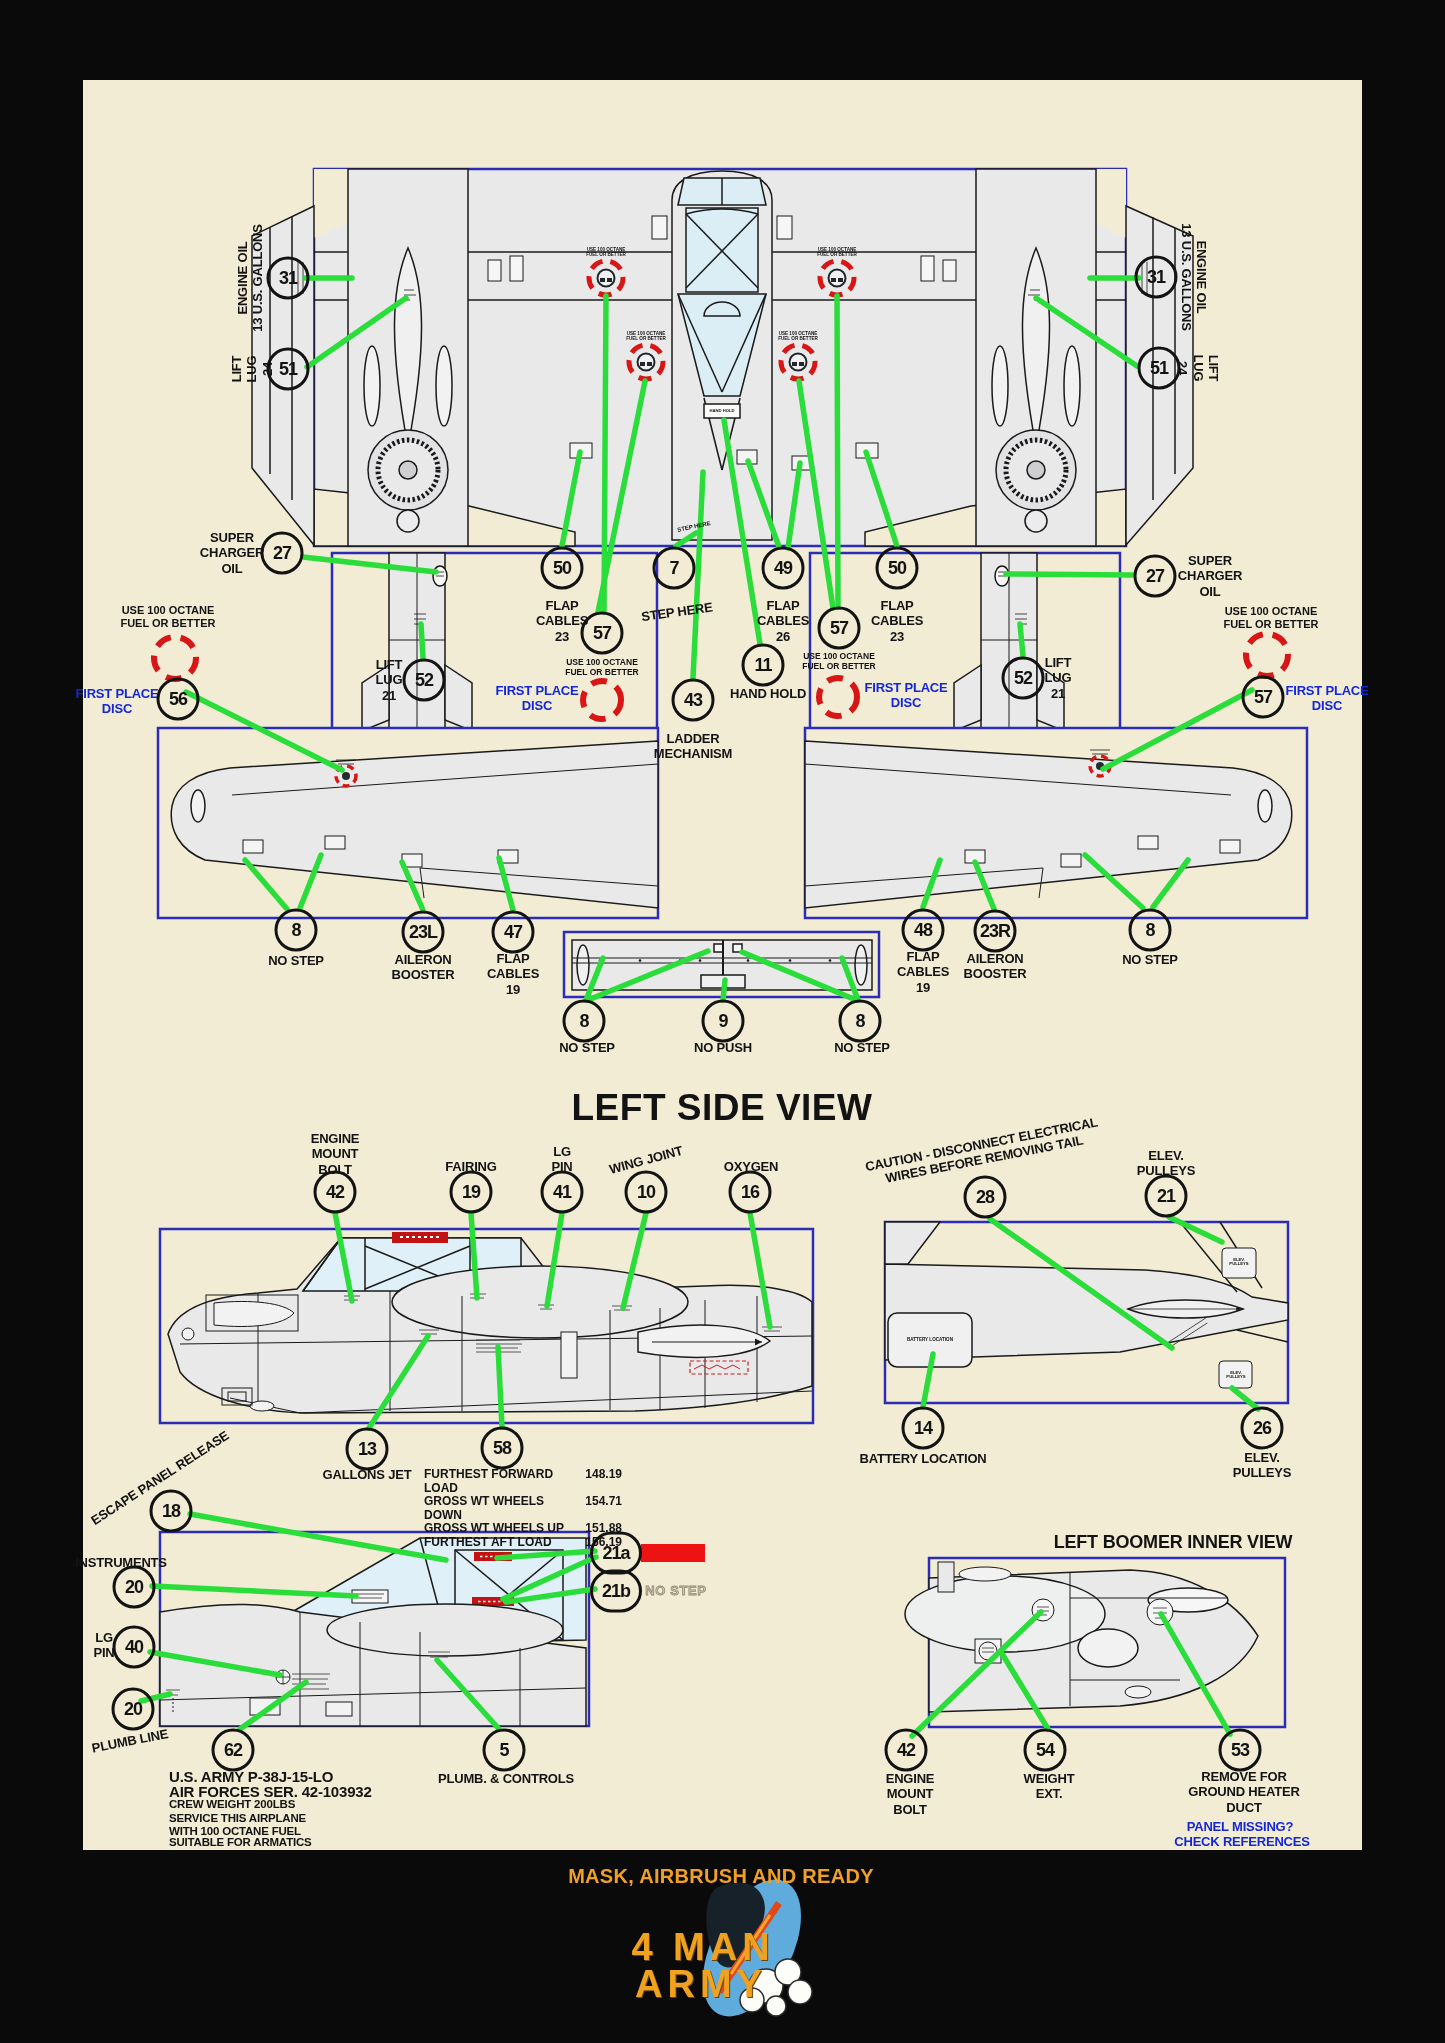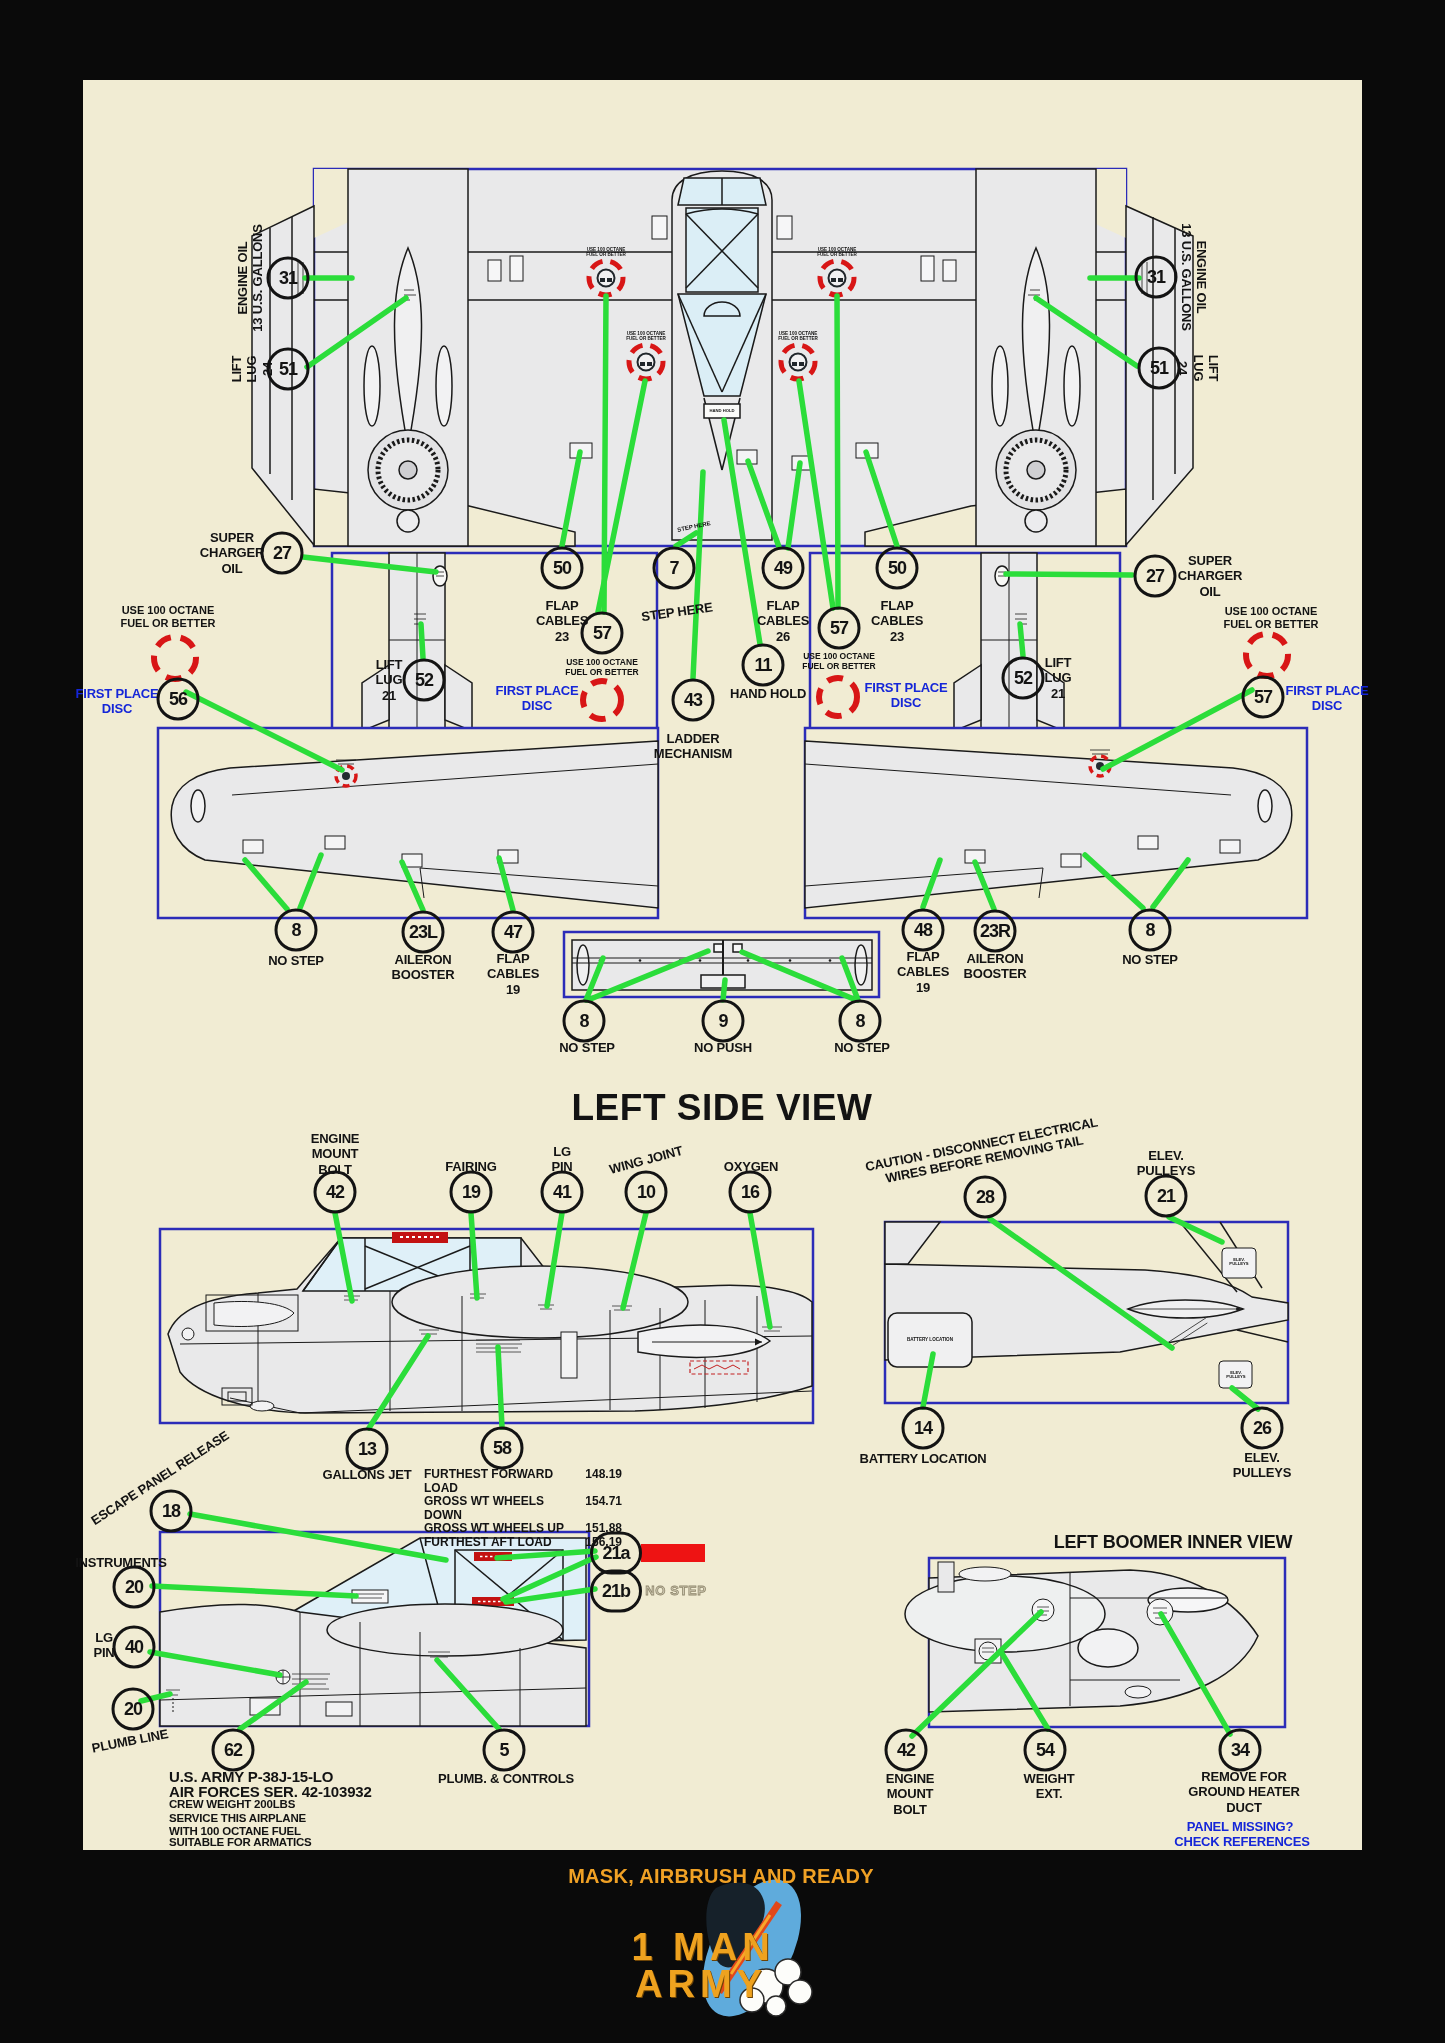--- a/index.html
+++ b/index.html
@@ -604,24 +604,24 @@
 PULLEYS</div>
 
 <div class="lbl title3" style="left:1173px;top:1543px">LEFT BOOMER INNER VIEW</div>
 <div class="c" style="left:906px;top:1750px">42</div>
 <div class="lbl" style="left:910px;top:1794px">ENGINE
 MOUNT
 BOLT</div>
 <div class="c" style="left:1045px;top:1750px">54</div>
 <div class="lbl" style="left:1049px;top:1786px">WEIGHT
 EXT.</div>
-<div class="c" style="left:1240px;top:1750px">34</div>
+<div class="c" style="left:1240px;top:1750px">53</div>
 <div class="lbl" style="left:1244px;top:1792px">REMOVE FOR
 GROUND HEATER
 DUCT</div>
 <div class="lbl bl" style="left:1240px;top:1827px">PANEL MISSING?</div>
 <div class="lbl bl" style="left:1242px;top:1842px">CHECK REFERENCES</div>
 
 <div class="lbl tag" style="left:721px;top:1877px">MASK, AIRBRUSH AND READY</div>
-<div class="lbl brand" style="left:703px;top:1947px">1 MAN</div>
+<div class="lbl brand" style="left:703px;top:1947px">4 MAN</div>
 <div class="lbl brand" style="left:701px;top:1984px">ARMY</div>
 
 </div>
 
 </body></html>

